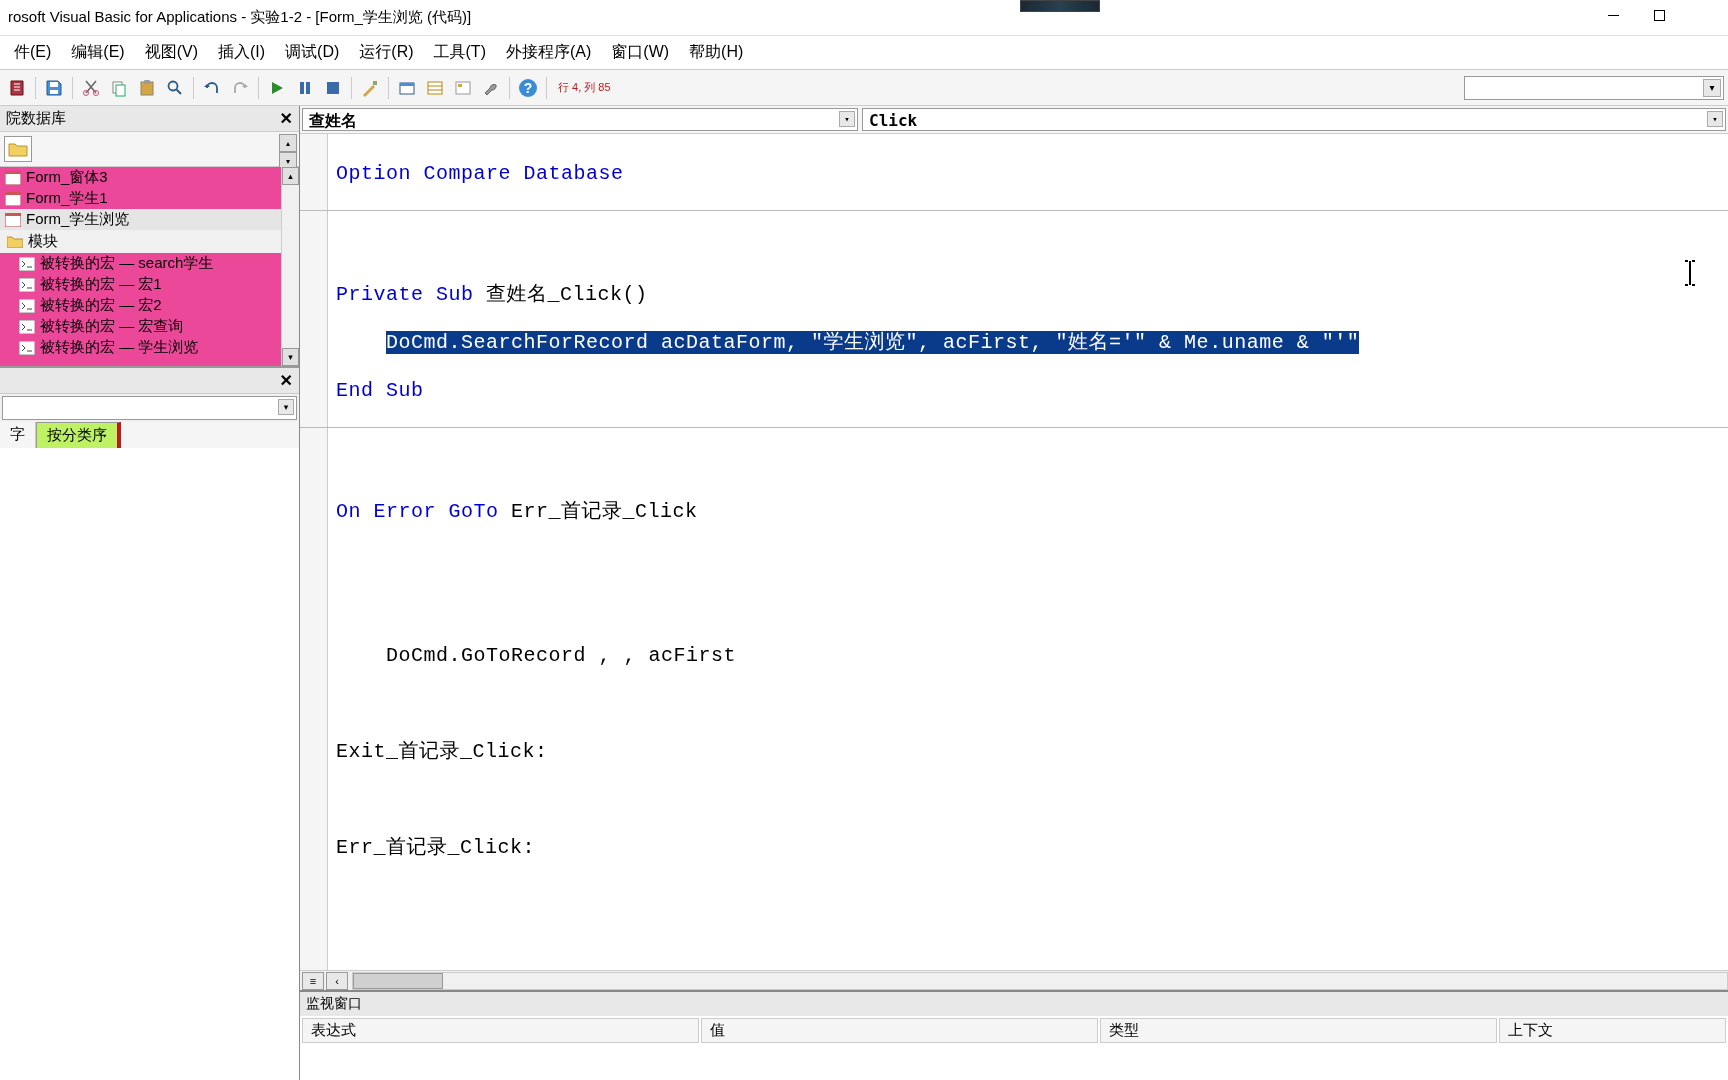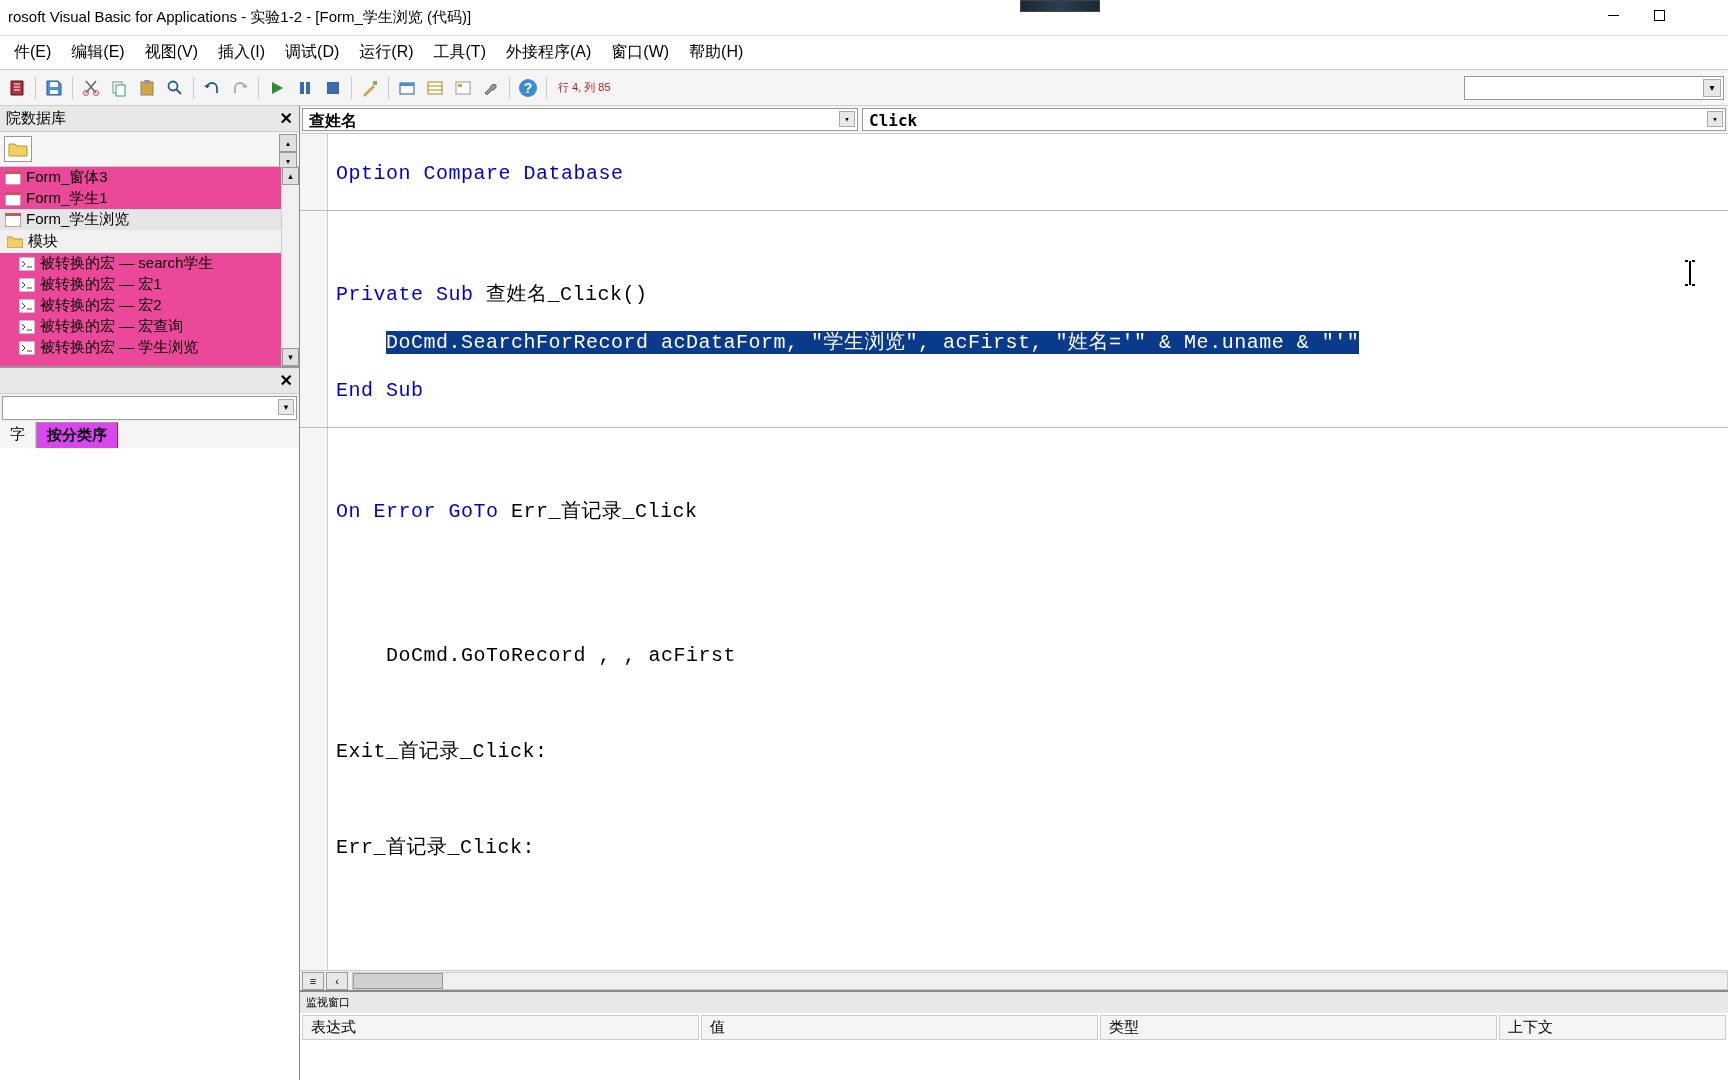--- a/index.html
+++ b/index.html
@@ -31,41 +31,41 @@
 .tree-scroll-down { position: absolute; bottom: 0; left: 0; right: 0; }
 .tree-item { display: flex; align-items: center; padding: 1px 4px; font-size: 15px; gap: 4px; }
 .tree-item.selected { background: #e5e5e5; }
 .tree-icon { width: 18px; height: 16px; display: inline-flex; align-items: center; justify-content: center; font-size: 12px; }
 .module-header { background: #f0f0f0; padding: 2px 6px; font-size: 15px; display: flex; align-items: center; gap: 4px; }
 .prop-header { background: #e8e8e8; padding: 3px 6px; display: flex; align-items: center; justify-content: space-between; border-bottom: 1px solid #ccc; border-top: 1px solid #999; }
 .prop-dropdown { background: #fff; border: 1px solid #999; padding: 2px; margin: 2px; height: 24px; position: relative; }
 .prop-dropdown-arrow { position: absolute; right: 2px; top: 2px; width: 16px; height: 16px; background: #e8e8e8; border: 1px solid #aaa; font-size: 9px; display: flex; align-items: center; justify-content: center; }
 .prop-tabs { display: flex; background: #f5f5f5; }
 .prop-tab { padding: 3px 10px; font-size: 15px; border-right: 1px solid #ccc; }
-.prop-tab.active { background: #d946ef; border-top: 1px solid #999; border-left: 1px solid #999; border-right: 1px solid #b91c1c; font-weight: bold; }
+.prop-tab.active { background: #bef264; border-top: 1px solid #999; border-left: 1px solid #999; border-right: 4px solid #b91c1c; }
 .prop-content { flex: 1; background: #fff; }
 .right-pane { flex: 1; display: flex; flex-direction: column; }
 .code-dropdowns { display: flex; background: #f5f5f5; border-bottom: 1px solid #ccc; height: 28px; }
 .code-dd { flex: 1; border: 1px solid #999; background: #fff; margin: 2px; padding: 2px 6px; font-size: 16px; font-family: Consolas, monospace; position: relative; font-weight: bold; }
 .code-dd.left { flex: 0 0 556px; }
 .code-dd-arrow { position: absolute; right: 2px; top: 2px; width: 16px; height: 16px; background: #e8e8e8; border: 1px solid #aaa; font-size: 9px; display: flex; align-items: center; justify-content: center; }
 .code-area { flex: 1; background: #fff; position: relative; overflow: hidden; }
 .code-margin { position: absolute; left: 0; top: 0; bottom: 0; width: 28px; background: #f5f5f5; border-right: 1px solid #ccc; }
 .code-content { position: absolute; left: 36px; top: 4px; right: 0; font-family: Consolas, "Courier New", monospace; font-size: 20px; line-height: 24px; white-space: pre; letter-spacing: 0.5px; }
 .code-line { height: 24px; }
 .kw { color: #0000d0; }
 .sel { background: #0a3a8a; color: #fff; }
 .proc-line { height: 1px; background: #bbb; margin-left: -36px; }
 .code-cursor { position: absolute; right: 32px; top: 126px; width: 12px; height: 26px; }
 .code-bottom-ctrl { height: 20px; background: #f0f0f0; border-top: 1px solid #ccc; display: flex; align-items: center; }
 .view-btn { width: 22px; height: 18px; border: 1px solid #999; background: #e8e8e8; margin-left: 2px; font-size: 11px; display: flex; align-items: center; justify-content: center; }
 .hscroll-track { flex: 1; height: 18px; background: #f0f0f0; border: 1px solid #ccc; margin-left: 4px; position: relative; }
 .hscroll-thumb { position: absolute; left: 0; top: 0; bottom: 0; width: 90px; background: #d0d0d0; border: 1px solid #999; }
 .watch-panel { border-top: 2px solid #888; background: #fff; height: 90px; }
-.watch-header { background: #e8e8e8; padding: 3px 6px; font-size: 11px; }
+.watch-header { background: #e8e8e8; padding: 3px 6px; font-size: 14px; }
 .watch-table { width: 100%; }
 .watch-table th { text-align: left; font-weight: normal; padding: 2px 8px; font-size: 15px; background: #f5f5f5; border: 1px solid #ccc; }
 .colorbar-img { position: absolute; top: 0; left: 1020px; width: 80px; height: 12px; background: linear-gradient(90deg, #1a2833, #2a4050, #1a2833); border: 1px solid #444; }
 </style>
 </head>
 <body>
 
 <div class="titlebar">
   <span class="titlebar-text">rosoft Visual Basic for Applications - 实验1-2 - [Form_学生浏览 (代码)]</span>
   <div class="colorbar-img"></div>

